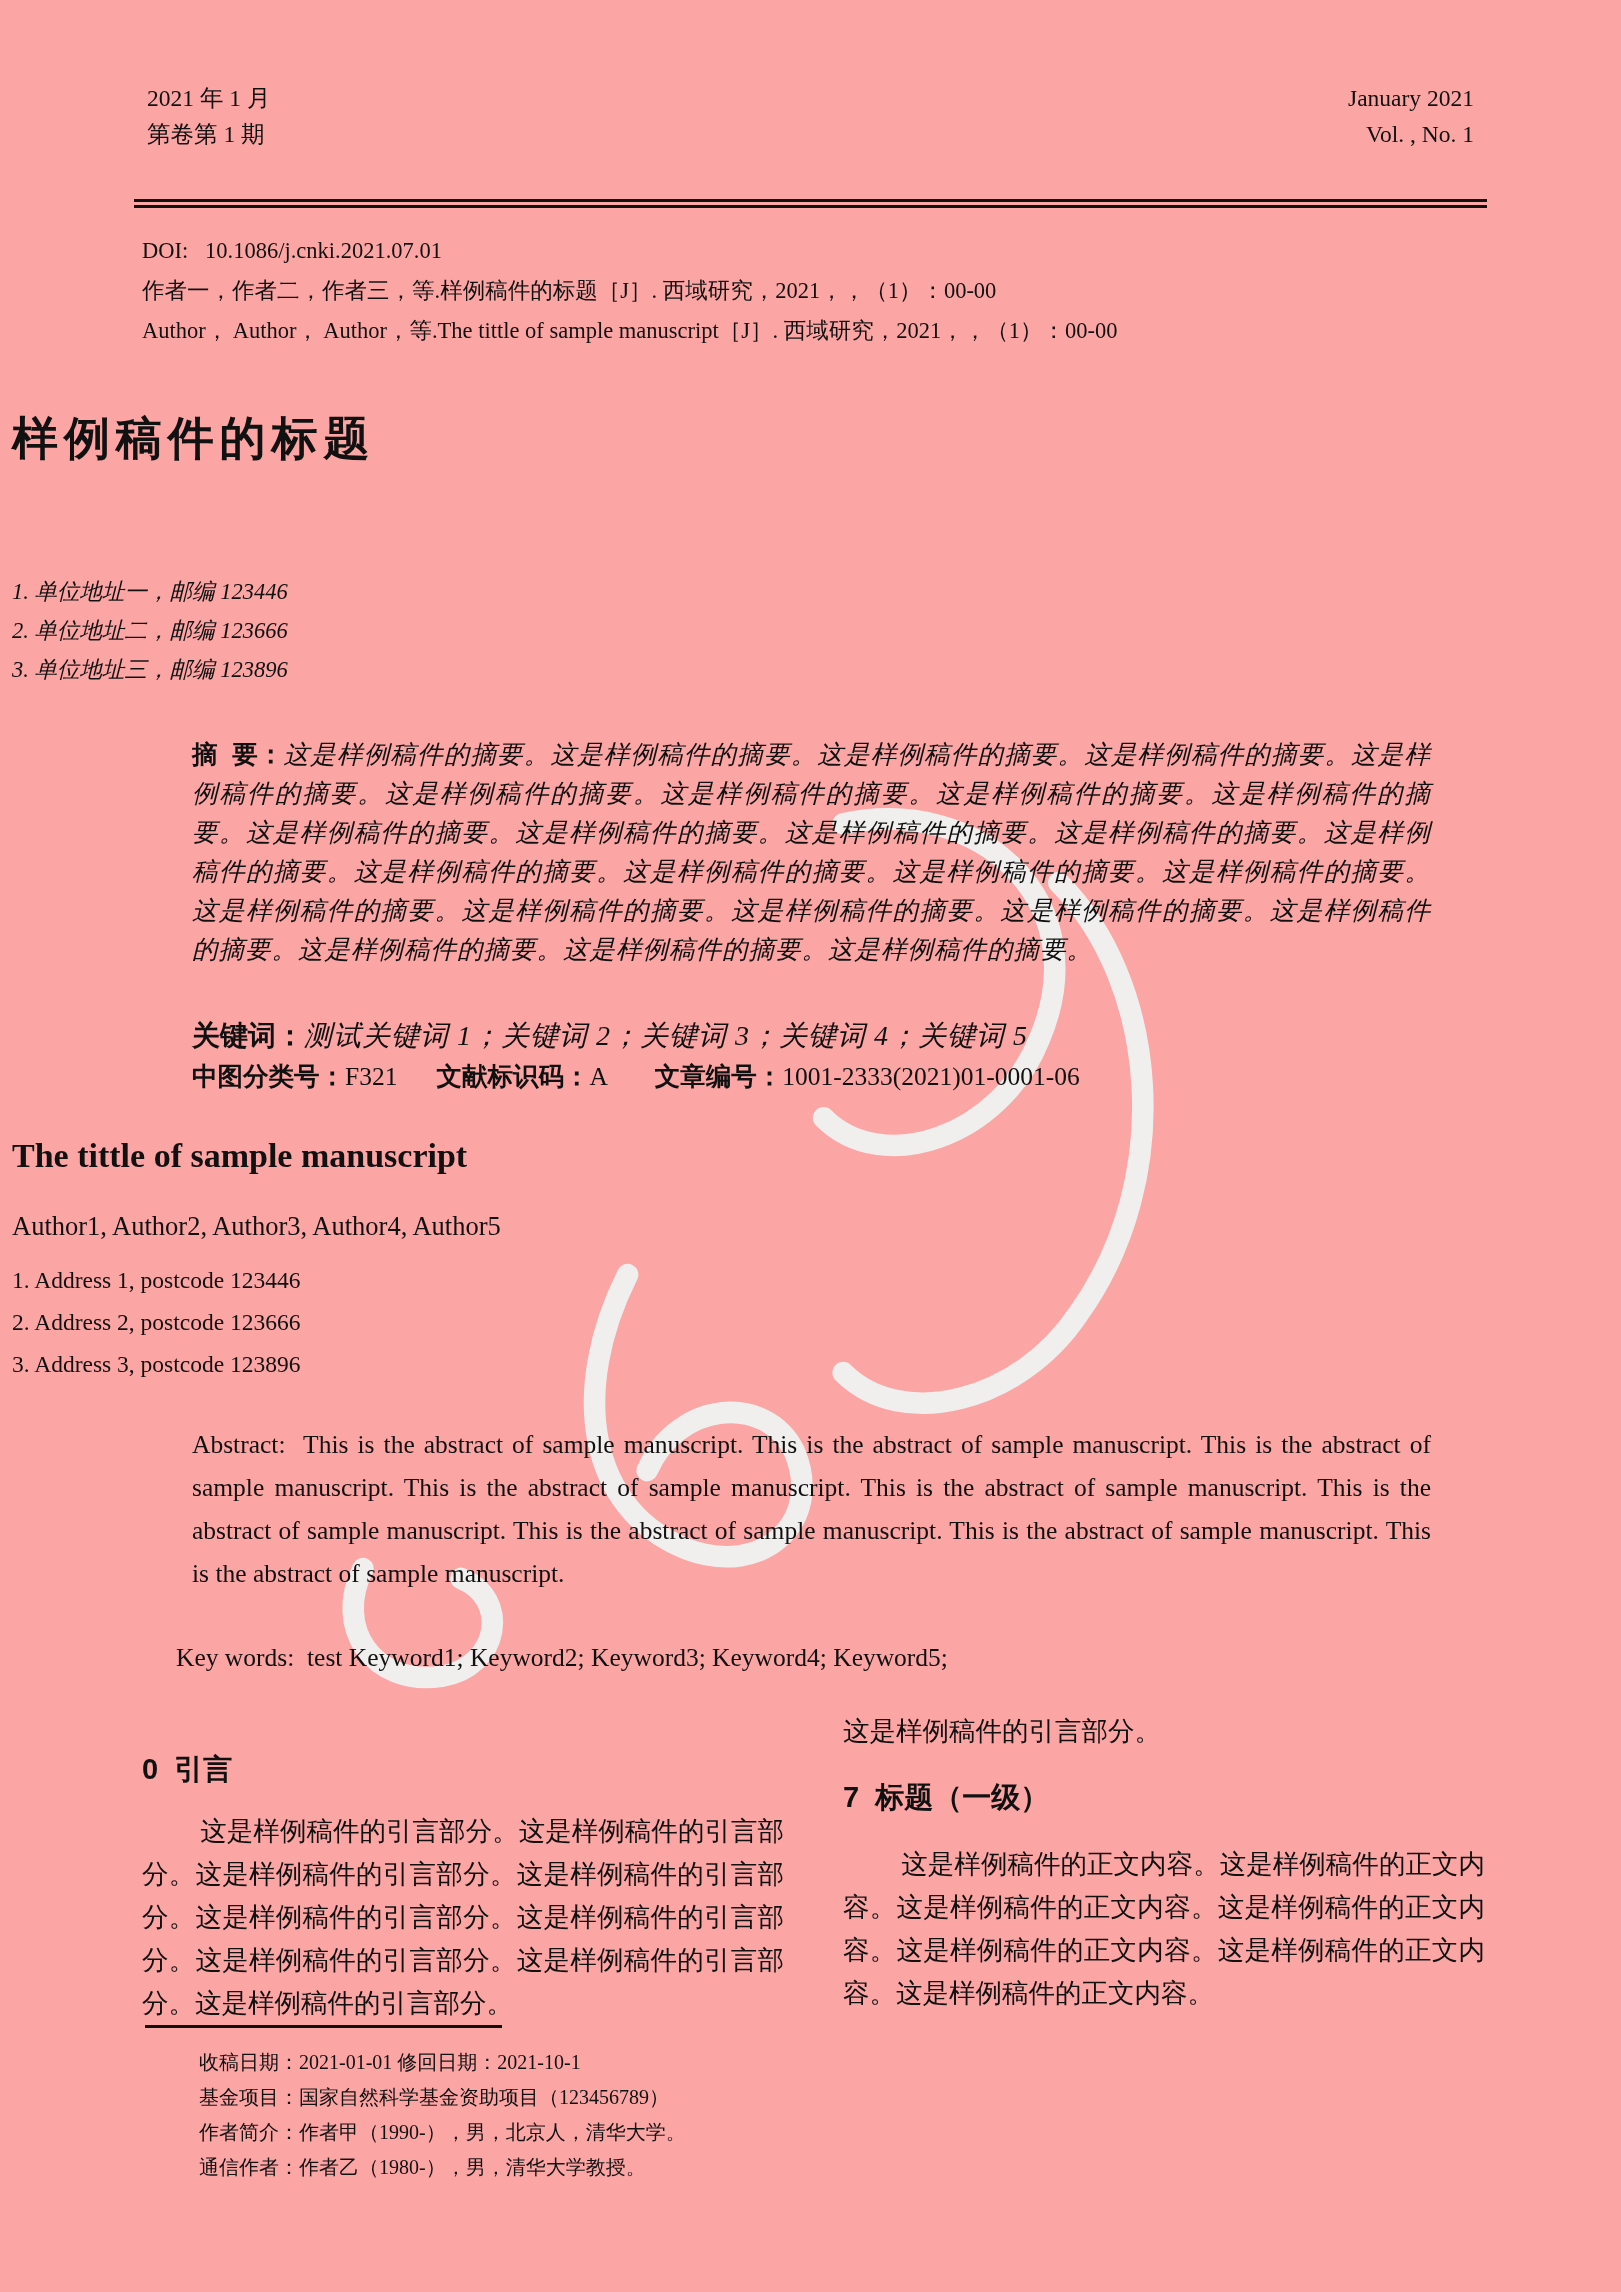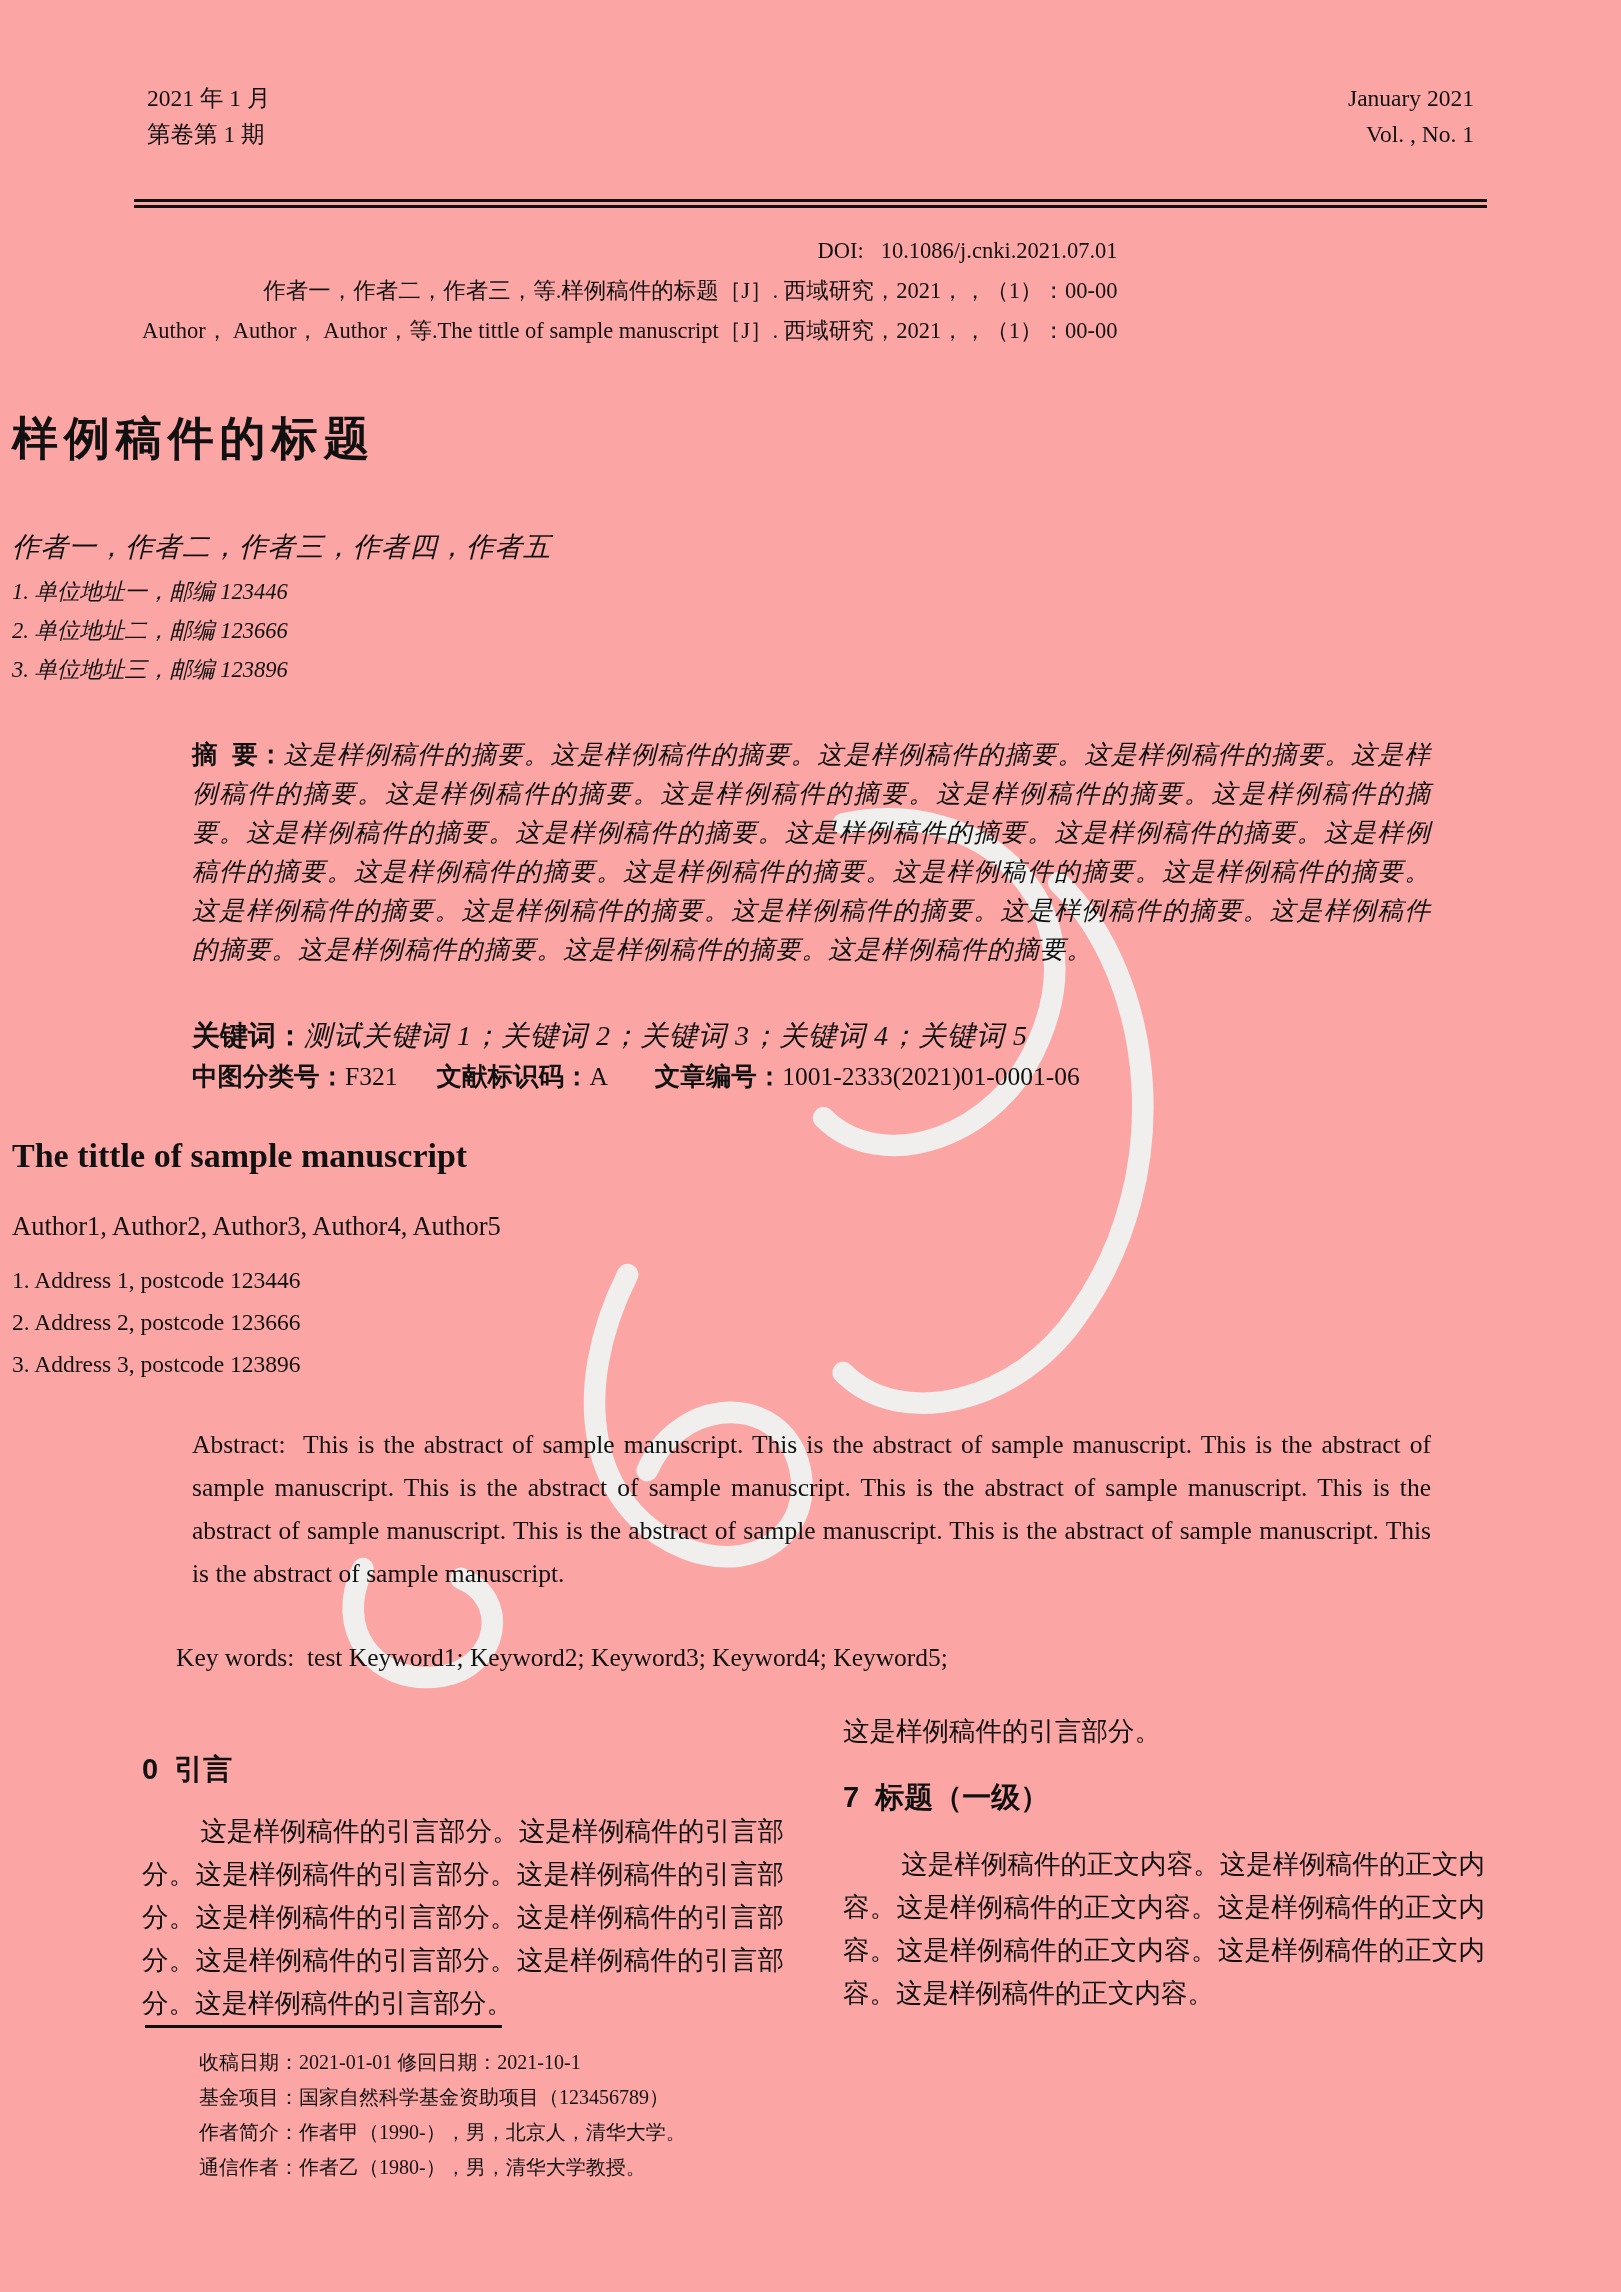--- a/index.html
+++ b/index.html
@@ -19,21 +19,21 @@
   
   .hdr{top:80px;font-size:23.5px;line-height:36px;}
   .hdr-left{left:147px;}
   .hdr-right{right:147px;text-align:right;}
   .rule-double{
     left:134px;right:134px;top:199px;height:2.9px;
     border-top:3.4px solid #101010;border-bottom:3.4px solid #101010;
   }
 
   
-  .frontmatter{left:142px;top:231px;font-size:22.5px;line-height:40px;text-align:right;}
+  .frontmatter{left:142px;top:231px;font-size:22.5px;line-height:40px;}
 
   
   .title-cn{
     top:408px;font-size:46px;font-weight:bold;letter-spacing:5.9px;
     font-family:"Liberation Sans","DejaVu Sans",sans-serif;
   }
   .authors-cn{top:529px;font-size:27.4px;font-style:italic;letter-spacing:1px;}
   .affils-cn{top:572px;font-size:22.5px;line-height:39px;font-style:italic;}
 
   
@@ -110,21 +110,20 @@
   </div>
   <div class="abs rule-double"></div>
 
   <div class="abs frontmatter">
     <div class="ws">DOI:   10.1086/j.cnki.2021.07.01</div>
     <div class="ws">作者一，作者二，作者三，等.样例稿件的标题［J］. 西域研究，2021，，（1）：00-00</div>
     <div class="ws">Author， Author， Author，等.The tittle of sample manuscript［J］. 西域研究，2021，，（1）：00-00</div>
   </div>
 
   <div class="abs center title-cn">样例稿件的标题</div>
-  <div class="abs center authors-cn">作者一，作者二，作者三，作者四，作者五</div>
   <div class="abs center affils-cn">
     <div>1. 单位地址一，邮编 123446</div>
     <div>2. 单位地址二，邮编 123666</div>
     <div>3. 单位地址三，邮编 123896</div>
   </div>
 
   <div class="abs abstract-cn">
     <span class="lbl ws">摘  要：</span><span>这是样例稿件的摘要。这是样例稿件的摘要。这是样例稿件的摘要。这是样例稿件的摘要。这是样例稿件的摘要。这是样例稿件的摘要。这是样例稿件的摘要。这是样例稿件的摘要。这是样例稿件的摘要。这是样例稿件的摘要。这是样例稿件的摘要。这是样例稿件的摘要。这是样例稿件的摘要。这是样例稿件的摘要。这是样例稿件的摘要。这是样例稿件的摘要。这是样例稿件的摘要。这是样例稿件的摘要。这是样例稿件的摘要。这是样例稿件的摘要。这是样例稿件的摘要。这是样例稿件的摘要。这是样例稿件的摘要。这是样例稿件的摘要。这是样例稿件的摘要。这是样例稿件的摘要。</span>
   </div>
   <div class="abs kw-cn">

